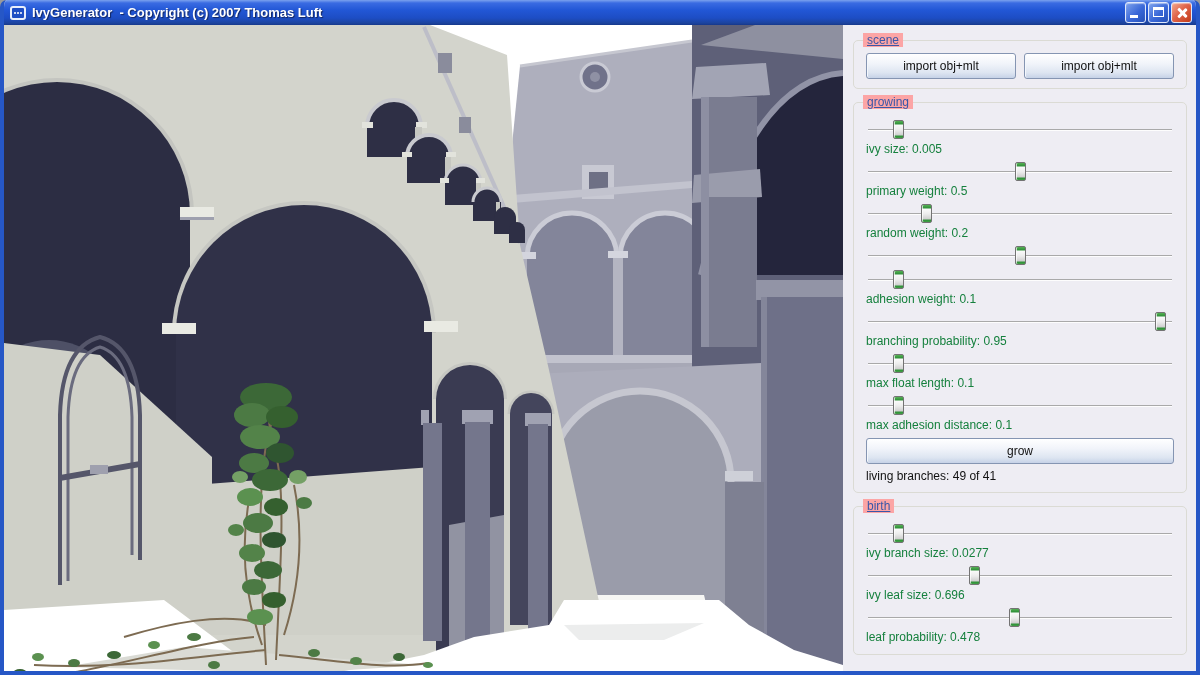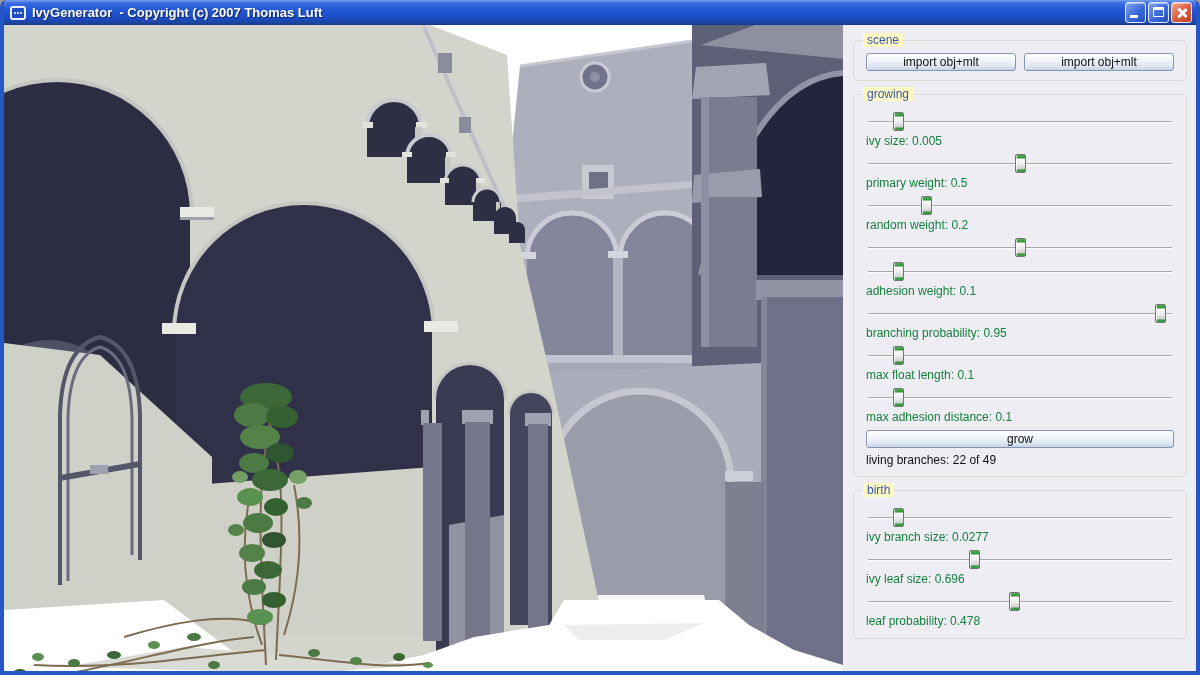--- a/index.html
+++ b/index.html
@@ -40,26 +40,26 @@
   }
   .glyph-close::before{transform:rotate(45deg);}
   .glyph-close::after{transform:rotate(-45deg);}
   
   .content{display:flex;height:646px;}
   .viewport{width:839px;height:646px;background:#fff;flex:0 0 auto;}
   .panel{flex:1 1 auto;background:#eeedf3;padding:2px 9px 0 10px;overflow:hidden;}
   
   .gbox{position:relative;border:1px solid #dbdbd4;border-radius:5px;margin-top:13px;padding:12px 12px 9px;}
   .gb-label{
-    position:absolute;top:-8px;left:9px;background:#fef9c3;padding:0 4px;
-    color:#3a57a8;font-size:12px;line-height:14px;
+    position:absolute;top:-8px;left:9px;background:#fca5a5;padding:0 4px;
+    color:#3a57a8;font-size:12px;line-height:14px;text-decoration:underline;
   }
   
   .xpbtn{
-    height:18px;font-family:"Liberation Sans",sans-serif;font-size:12px;color:#111;
+    height:26px;font-family:"Liberation Sans",sans-serif;font-size:12px;color:#111;
     border:1px solid #8595b2;border-radius:3px;cursor:default;padding:0 4px;
     background:linear-gradient(180deg,#ffffff 0%,#f1f4fa 40%,#dde5f1 78%,#c6d2e7 100%);
     box-shadow:inset 0 1px 0 #fff, inset 1px 0 0 #f4f7fc;
   }
   .btn-row{display:flex;gap:8px;}
   .btn-row .xpbtn{flex:1 1 0;}
   .btn-row.half{margin-top:6px;}
   .btn-row.half .xpbtn{flex:0 0 calc(50% - 4px);}
   .xpbtn.wide{width:100%;margin-top:5px;}
   
@@ -337,21 +337,21 @@
               <div class="slider-label">max float length: 0.1</div>
             </div>
             <div class="slider-row">
               <div class="track">
                 <div class="thumb" style="left: 10%;"></div>
               </div>
               <div class="slider-label">max adhesion distance: 0.1</div>
             </div>
           </div>
         <button class="xpbtn wide">grow</button>
-        <div class="status">living branches: 22 of 49</div>
+        <div class="status">living branches: 49 of 41</div>
       </div>
 
       <div class="gbox">
         <span class="gb-label">birth</span>
         <div>
             <div class="slider-row">
               <div class="track">
                 <div class="thumb" style="left: 10%;"></div>
               </div>
               <div class="slider-label">ivy branch size: 0.0277</div>

